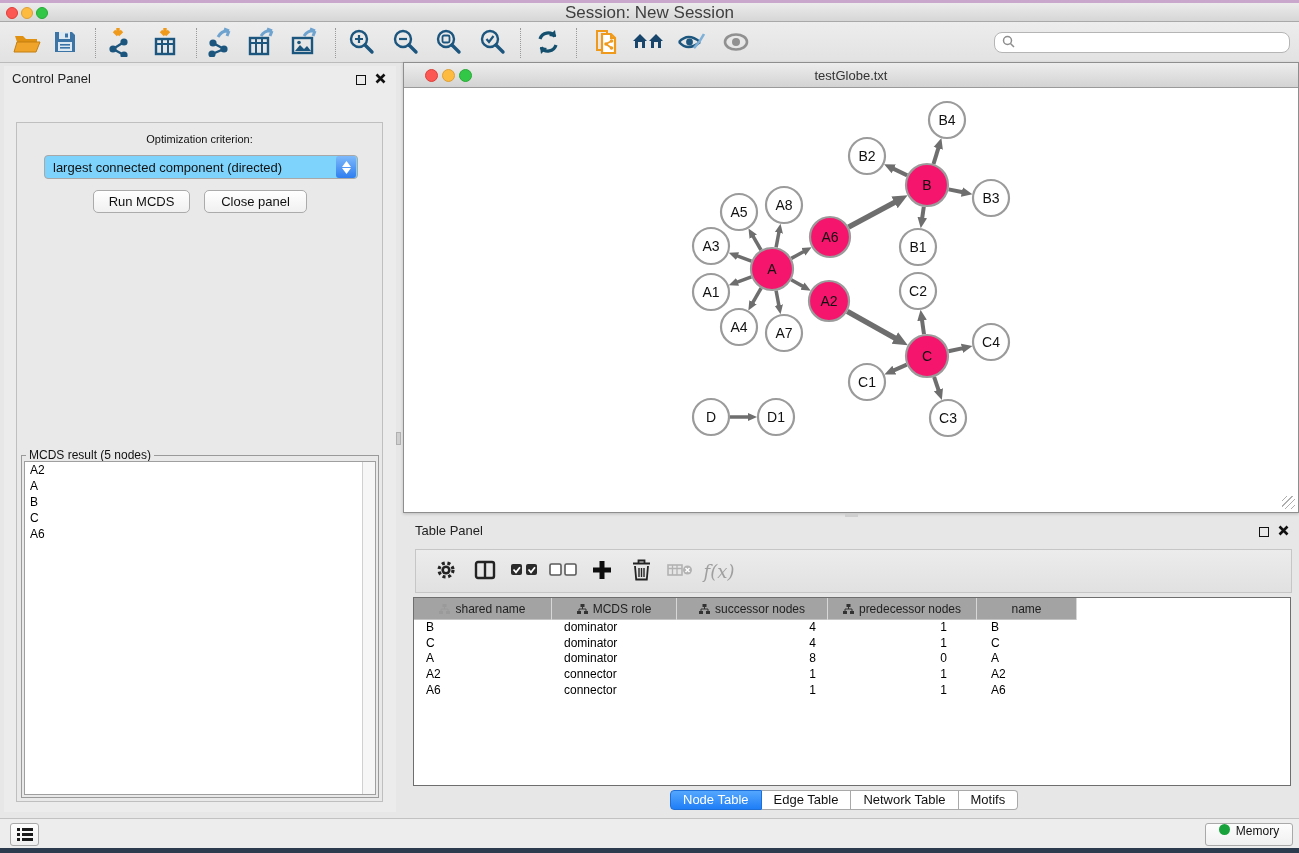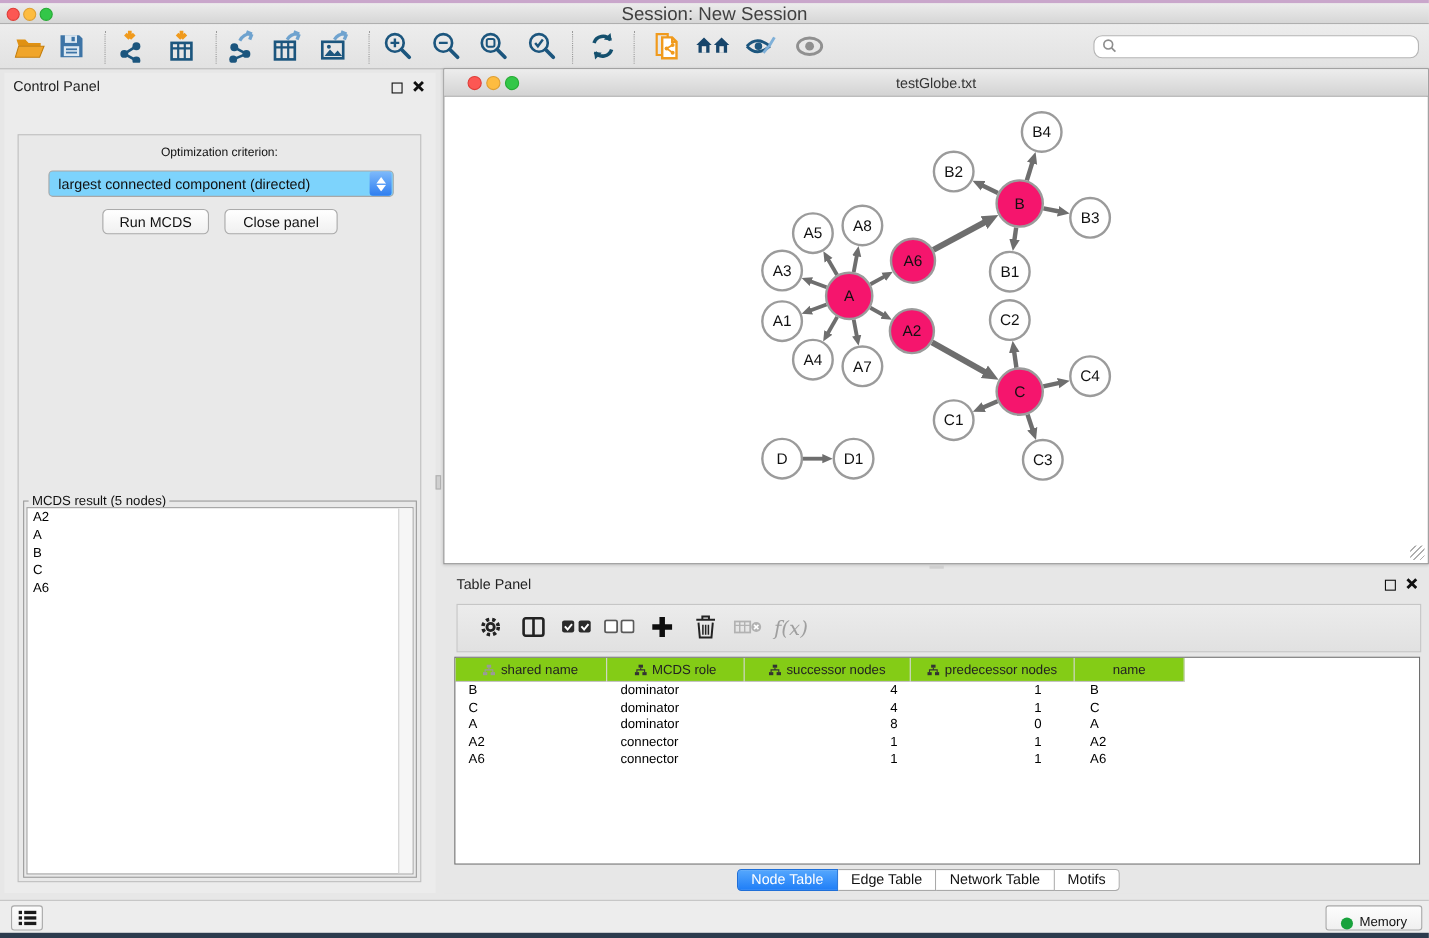--- a/index.html
+++ b/index.html
@@ -58,36 +58,36 @@
   .splitter-v { left:396px; top:432px; width:5px; height:13px; background:#cfcfcf; border:1px solid #b0b0b0; }
   .splitter-h { left:845px; top:514px; width:13px; height:4px; background:#cfcfcf; }
 
   
   .table-panel { left:403px; top:517px; width:896px; height:295px; background:#e7e7e7; }
   .tp-header { position:absolute; left:12px; top:6px; font-size:13px; color:#222; }
   .tp-toolbar { position:absolute; left:12px; top:32px; width:877px; height:44px; background:linear-gradient(#ececec,#e1e1e1); border:1px solid #c6c6c6; display:flex; align-items:center; }
   .tp-btn { width:36px; height:36px; display:flex; align-items:center; justify-content:center; margin-left:3px; }
   .fx-label { font-family:"DejaVu Serif",serif; font-style:italic; font-size:18px; color:#9f9f9f; }
   .node-table { position:absolute; left:10px; top:80px; width:878px; height:189px; background:#fff; border:1px solid #6e6e6e; overflow:hidden; }
-  .thead { position:absolute; left:0; top:0; height:22px; display:flex; background:#84cc16; border-bottom:1px solid #c3c3c3;align-items:center; }
+  .thead { position:absolute; left:0; top:0; height:22px; display:flex; background:#a3a3a3; border-bottom:1px solid #c3c3c3;align-items:center; }
   .thcell { height:22px; display:flex; align-items:center; justify-content:center; gap:5px; border-right:1px solid #d7d7d7; font-size:12px; color:#222; }
   .tbody { position:absolute; left:0; top:22px; right:0; bottom:0; }
   .trow { display:flex; height:15.7px; line-height:15.7px; }
   .tcell { font-size:12px; color:#000; white-space:nowrap; }
   .tcell.c0 { width:138px; padding-left:12px; }
   .tcell.c1 { width:125px; padding-left:12px; }
   .tcell.c2 { width:151px; text-align:right; padding-right:12px; }
   .tcell.c3 { width:149px; text-align:right; padding-right:30px; }
   .tcell.c4 { width:100px; padding-left:14px; }
   .tp-tabs { position:absolute; left:267px; top:273px; display:flex; }
 
   
   .status-bar { left:0; top:818px; width:1299px; height:30px; background:#ededed; border-top:1px solid #c2c2c2; }
   .status-left-btn { position:absolute; left:10px; top:4px; width:29px; height:23px; background:linear-gradient(#fdfdfd,#f0f0f0); border:1px solid #a9a9a9; border-radius:3px; display:flex; align-items:center; justify-content:center; }
-  .memory-btn { position:absolute; right:6px; top:4px; width:88px; height:23px; background:linear-gradient(#fdfdfd,#f0f0f0); border:1px solid #a9a9a9; border-radius:3px; display:flex; align-items:flex-end; justify-content:center; gap:6px; font-size:12px; color:#111; }
+  .memory-btn { position:absolute; right:6px; top:4px; width:88px; height:23px; background:linear-gradient(#fdfdfd,#f0f0f0); border:1px solid #a9a9a9; border-radius:3px; display:flex; align-items:flex-start; justify-content:center; gap:6px; font-size:12px; color:#111; }
   .memory-dot { width:11px; height:11px; border-radius:50%; background:#18a23c; }
 
   .list-glyph { width:16px; height:13px; display:flex; flex-direction:column; justify-content:space-between; }
   .list-glyph .row { display:flex; gap:2px; align-items:center; }
   .list-glyph .dot { width:3px; height:3px; background:#1a1a1a; }
   .list-glyph .bar { width:11px; height:3px; background:#1a1a1a; }
 
   .winbtn-float { width:10px; height:10px; border:1.5px solid #111; }
   svg text { font-family:"Liberation Sans",sans-serif; }
 </style>

